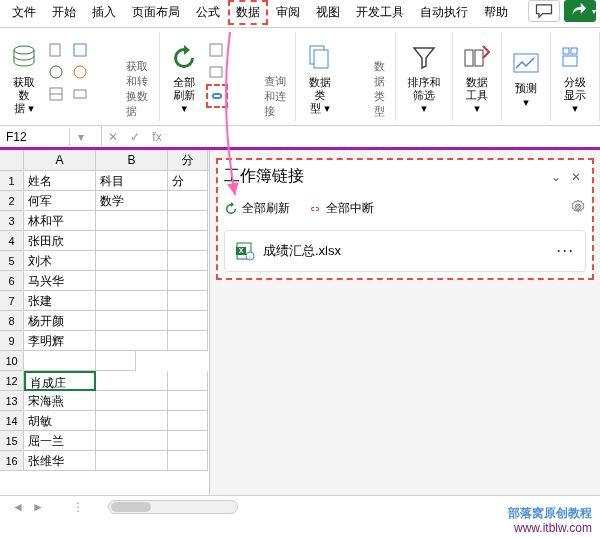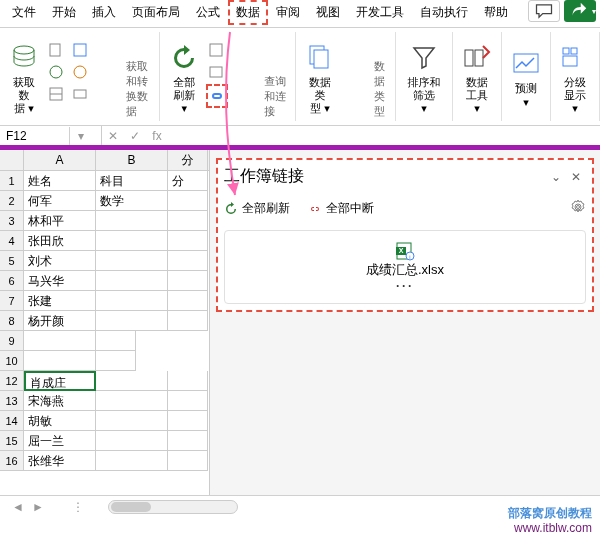--- a/index.html
+++ b/index.html
@@ -16,21 +16,21 @@
     .ribbon-group { display: flex; flex-direction: row; align-items: center; padding: 0 6px; border-right: 1px solid #e0e0e0; position: relative; gap: 36px; }
     .ribbon-group-label { font-size: 11px; color: #666; margin-top: auto; padding-bottom: 2px; }
     .ribbon-icons-row { display: flex; gap: 4px; flex: 1; align-items: flex-start; padding-top: 4px; }
     .ribbon-big-btn { display: flex; flex-direction: column; align-items: center; gap: 2px; cursor: pointer; padding: 2px; }
     .ribbon-big-btn .icon-box { width: 32px; height: 32px; display: flex; align-items: center; justify-content: center; }
     .ribbon-big-btn .label { font-size: 11px; text-align: center; line-height: 1.2; white-space: nowrap; }
     .ribbon-small-col { display: flex; flex-direction: column; gap: 2px; }
     .ribbon-small-btn { width: 20px; height: 20px; display: flex; align-items: center; justify-content: center; cursor: pointer; }
     .ribbon-small-btn.highlighted { border: 2px dashed #e74c3c; width: 22px; height: 24px; }
     
-    .formula-bar { display: flex; align-items: center; height: 24px; border-bottom: 5px solid #a21caf; background: #fff; }
+    .formula-bar { display: flex; align-items: center; height: 24px; border-bottom: 3px solid #a21caf; background: #fff; }
     .name-box { width: 70px; padding: 2px 6px; border-right: 1px solid #d0d0d0; }
     .fb-btn { width: 22px; text-align: center; color: #999; cursor: pointer; }
     .fb-fx { }
     
     .content-area { display: flex; height: 360px; }
     .grid-area { width: 210px; overflow: hidden; border-right: 1px solid #ccc; }
     .col-headers { display: flex; background: #f0f0f0; border-bottom: 1px solid #ccc; }
     .corner { width: 24px; height: 20px; border-right: 1px solid #ccc; background: #f0f0f0; }
     .col-header { height: 20px; border-right: 1px solid #ccc; text-align: center; line-height: 20px; background: #f0f0f0; }
     .col-a { width: 72px; }
@@ -44,21 +44,21 @@
     
     .pane { flex: 1; background: #f5f5f5; padding: 8px 6px; position: relative; }
     .pane-box { border: 2px dashed #e74c3c; padding: 6px; background: #fff; }
     .pane-header { display: flex; align-items: center; margin-bottom: 12px; }
     .pane-title { font-size: 16px; font-weight: normal; flex: 1; }
     .pane-hbtn { width: 20px; text-align: center; cursor: pointer; color: #666; }
     .pane-toolbar { display: flex; align-items: center; gap: 18px; margin-bottom: 12px; font-size: 12px; }
     .pane-tbtn { display: flex; align-items: center; gap: 4px; cursor: pointer; }
     .pane-tbtn .ic { width: 14px; height: 14px; display: inline-flex; align-items: center; justify-content: center; }
     .pane-gear { margin-left: auto; cursor: pointer; color: #666; }
-    .link-card { border: 1px solid #e0e0e0; border-radius: 4px; padding: 10px; display: flex; align-items: center; background: #fff; flex-direction: column; }
+    .link-card { border: 1px solid #e0e0e0; border-radius: 4px; padding: 10px; display: flex; align-items: center; gap: 8px; background: #fff; }
     .link-icon { width: 20px; height: 20px; position: relative; }
     .link-name { flex: 1; font-size: 13px; }
     .link-more { cursor: pointer; color: #333; letter-spacing: 2px; font-weight: bold; }
     
     .bottom-bar { position: absolute; bottom: 22px; left: 0; right: 0; height: 22px; display: flex; align-items: center; padding: 0 8px; background: #fff; border-top: 1px solid #d0d0d0; }
     .sheet-nav-btn { width: 20px; text-align: center; color: #999; cursor: pointer; }
     .scroll-track { flex: 1; max-width: 130px; height: 14px; background: #f0f0f0; border: 1px solid #ccc; border-radius: 7px; margin-left: 20px; position: relative; }
     .scroll-thumb { position: absolute; left: 2px; top: 1px; width: 40px; height: 10px; background: #ccc; border-radius: 5px; }
     
     .watermark { position: absolute; bottom: 2px; right: 8px; text-align: right; font-size: 12px; line-height: 1.3; }
@@ -324,20 +324,21 @@
           <div class="cell col-c"></div>
         </div>
         <div class="grid-row">
           <div class="row-header">8</div>
           <div class="cell col-a">杨开颜</div>
           <div class="cell col-b"></div>
           <div class="cell col-c"></div>
         </div>
         <div class="grid-row">
           <div class="row-header">9</div>
+          <div class="cell col-a">李明辉</div>
           <div class="cell col-b"></div>
           <div class="cell col-c"></div>
         </div>
         <div class="grid-row">
           <div class="row-header">10</div>
           <div class="cell col-b"></div>
           <div class="cell col-c"></div>
         </div>
         <div class="grid-row">
           <div class="row-header">12</div>

